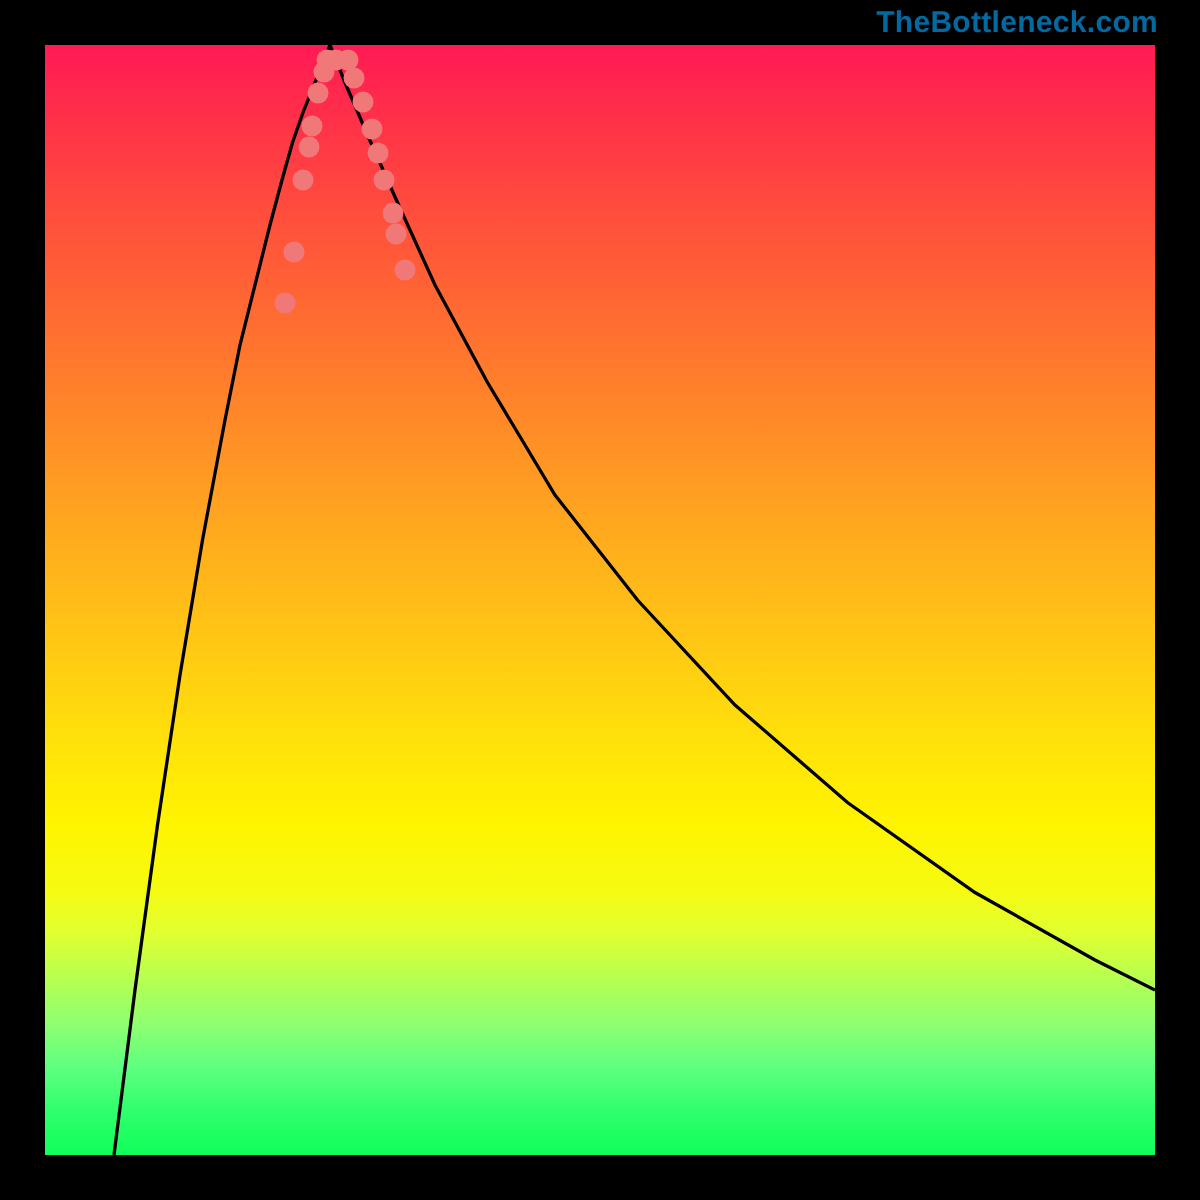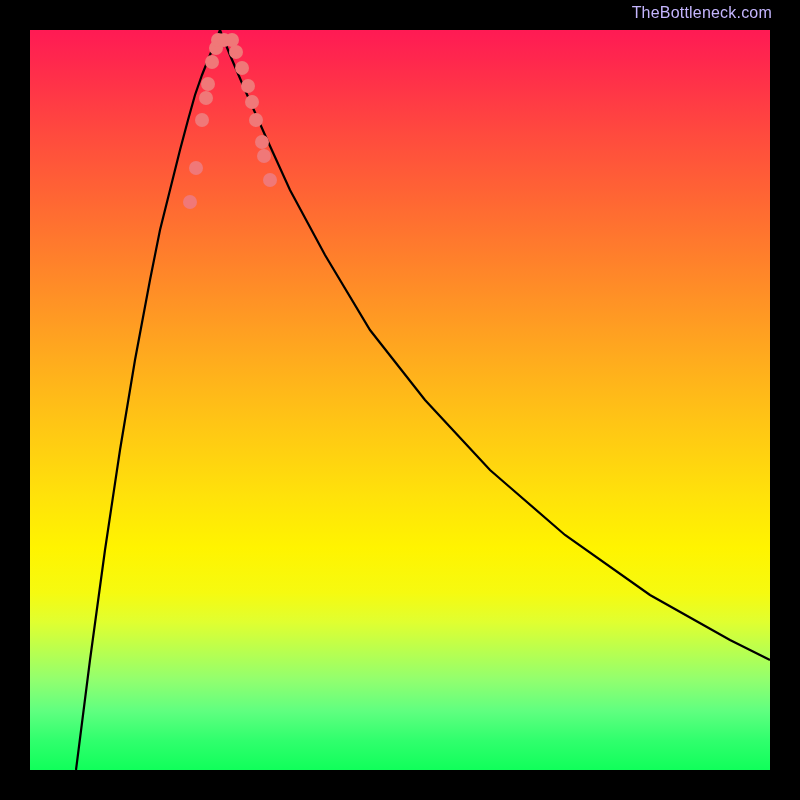--- a/index.html
+++ b/index.html
@@ -43,23 +43,23 @@
       #60ff80 92%,
       #30ff6d 96%,
       #10ff5a 100%
     );
     overflow: hidden;
   }
   .attribution {
     position: absolute;
     top: 4px;
     right: 28px;
-    color: #c4b5fd;
-    font-size: 16px;
-    font-weight: 400;
+    color: #0369a1;
+    font-size: 20px;
+    font-weight: 700;
     letter-spacing: 0.2px;
     pointer-events: none;
   }
   svg.curves {
     position: absolute;
     left: 0;
     top: 0;
     width: 740px;
     height: 740px;
   }

